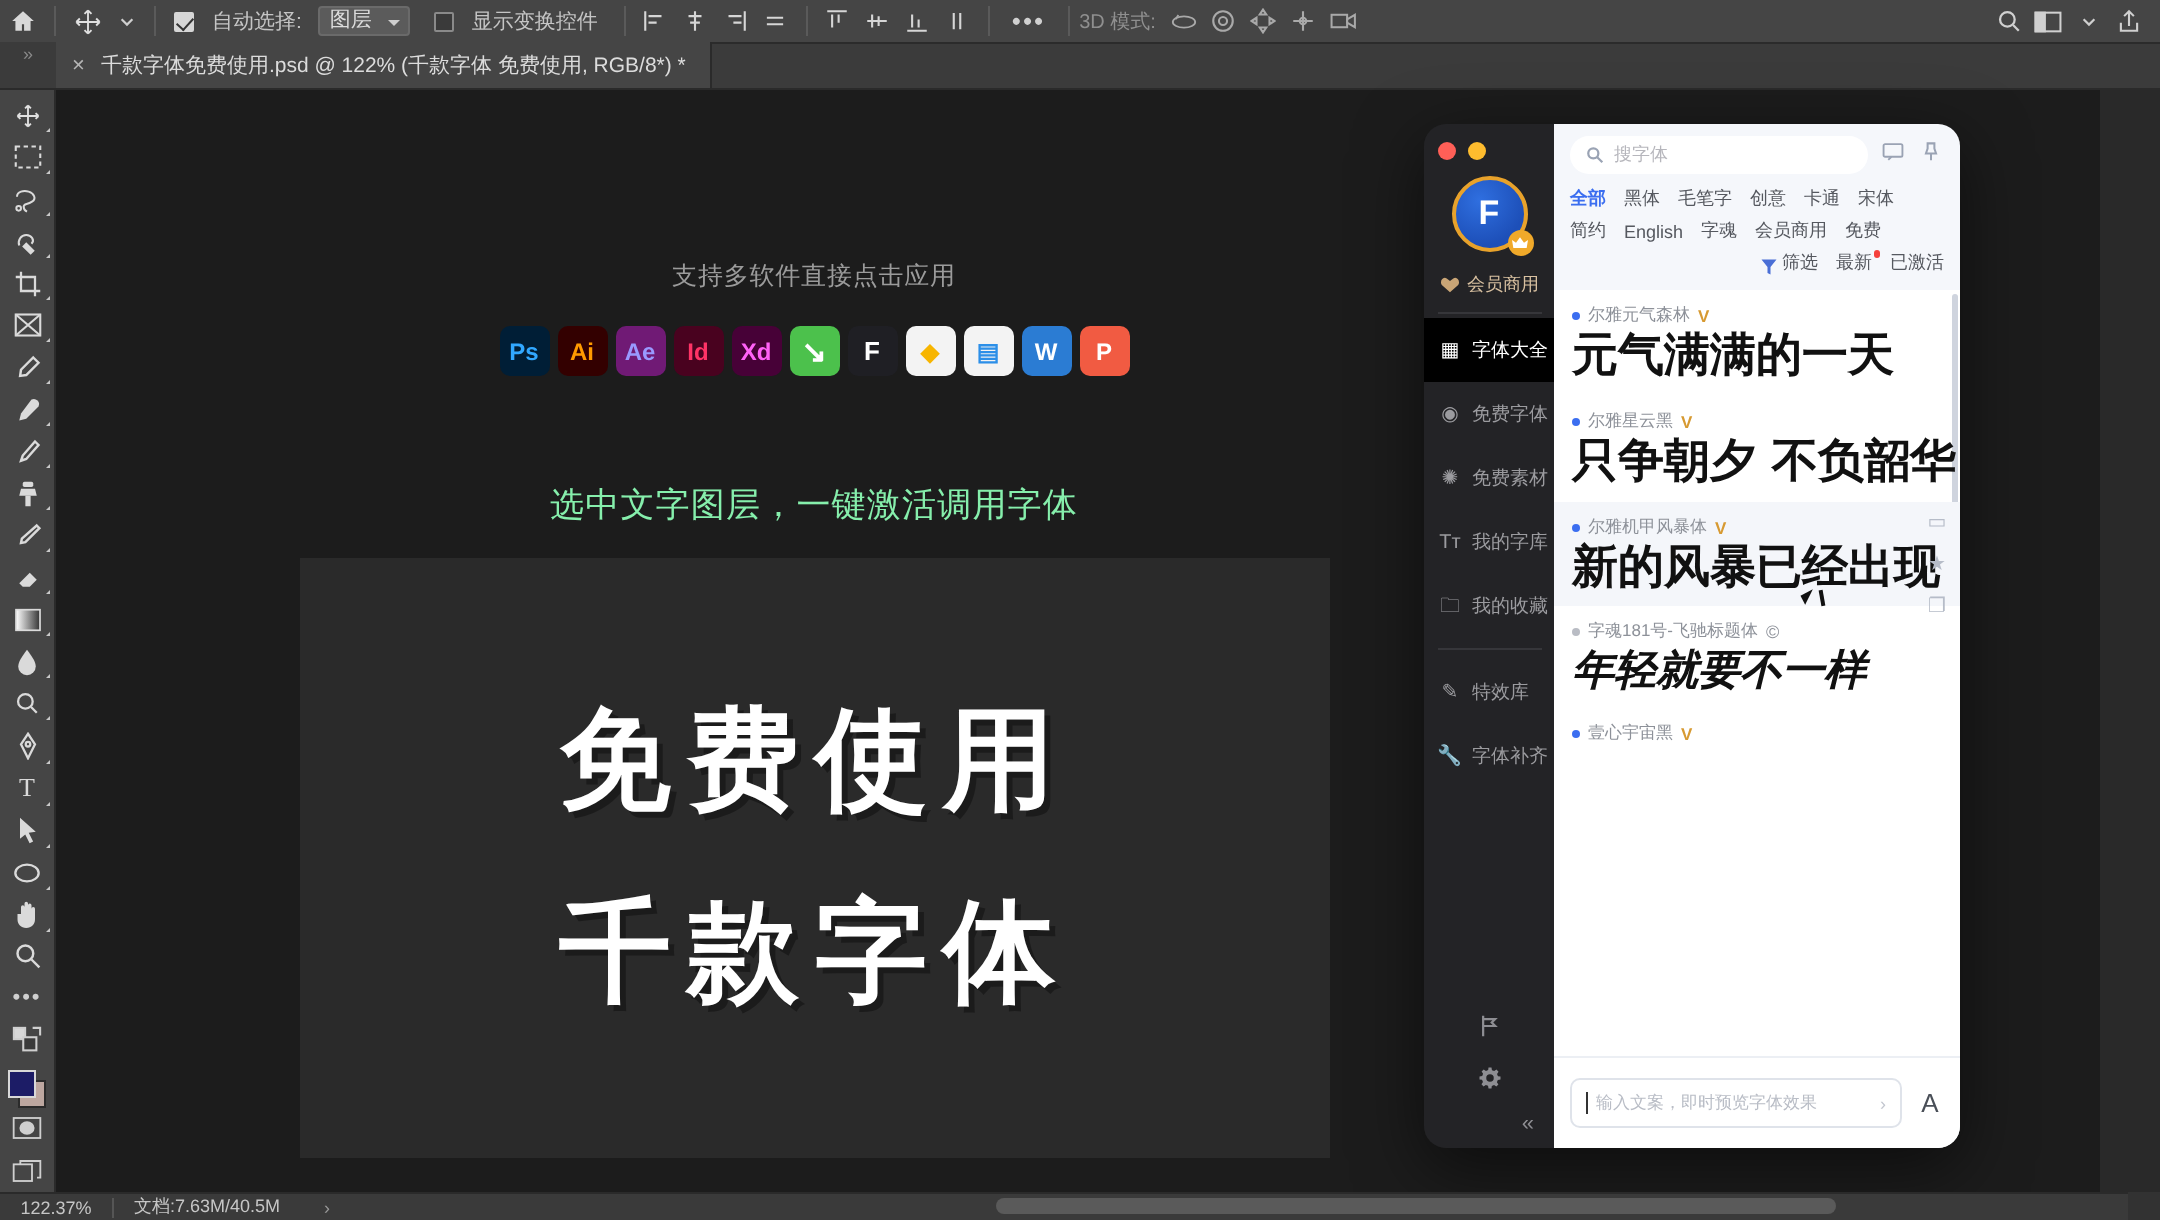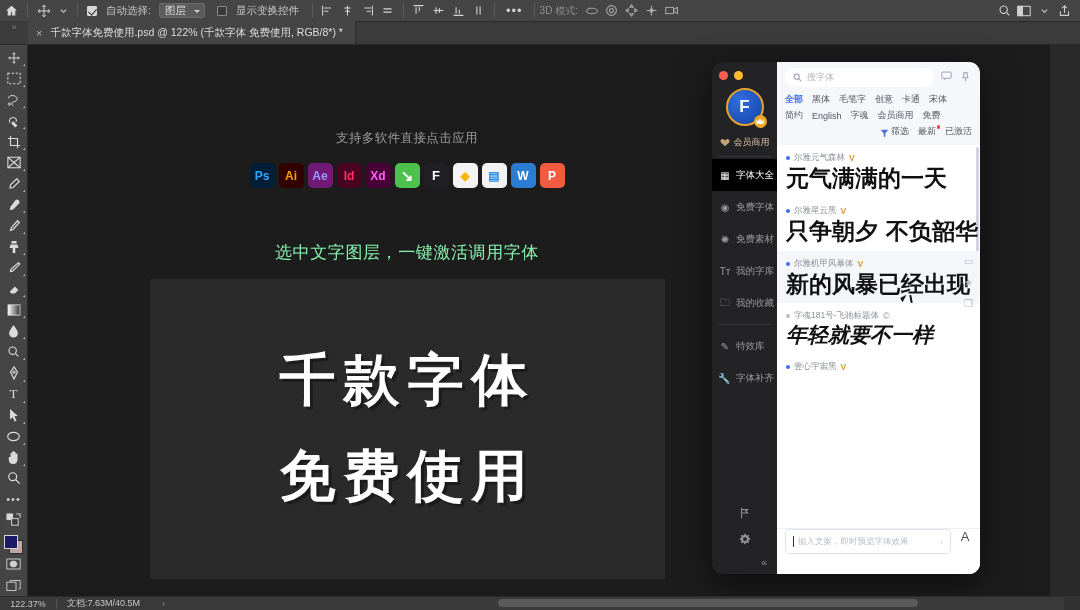--- a/index.html
+++ b/index.html
@@ -186,21 +186,21 @@
     border-left:7px solid #111; border-bottom:5px solid transparent; border-top:0;
     transform: rotate(-28deg); z-index:6;
   }
   .cursor::after { content:""; position:absolute; left:1px; top:2px; width:2px; height:8px;
     background:#111; transform:rotate(18deg); }
 
   .fp-scrollbar { position:absolute; right:1px; top:2px; width:3px; height:118px; border-radius:2px; background:#cfd4de; }
 
   .fp-input-row {
     height:46px; background:#fff; border-top:1px solid #eceff4;
-    display:flex; padding:0 8px; gap:7px;
+    display:flex; align-items:center; padding:0 8px; gap:7px;
   }
   .fp-input {
     flex:1; height:25px; border:1px solid #dfe3ea; border-radius:5px;
     display:flex; align-items:center; padding:0 7px; gap:4px; background:#fff;
   }
   .fp-caret { width:1px; height:11px; background:#333; }
   .fp-input .ph2 { color:#b9bdc6; font-size:8.5px; flex:1; }
   .fp-input .chev { color:#c2c6cf; font-size:9px; }
   .fp-A { color:#4a4f58; font-size:13px; font-weight:normal; width:14px; text-align:center; }
 </style>
@@ -524,22 +524,22 @@
             <div class="app-ico" style="background: rgb(71, 1, 55); color: rgb(255, 97, 246);">Xd</div>
             <div class="app-ico" style="background: rgb(76, 193, 76); color: rgb(255, 255, 255); font-size: 15px;">↘</div>
             <div class="app-ico" style="background: rgb(31, 31, 36); color: rgb(255, 255, 255); font-weight: 900; font-size: 13px;">F</div>
             <div class="app-ico" style="background: rgb(243, 243, 243); color: rgb(247, 181, 0);">◆</div>
             <div class="app-ico" style="background: rgb(243, 243, 243); color: rgb(44, 143, 232);">▤</div>
             <div class="app-ico" style="background: rgb(43, 124, 211); color: rgb(255, 255, 255);">W</div>
             <div class="app-ico" style="background: rgb(241, 91, 66); color: rgb(255, 255, 255);">P</div>
           </div>
         <div class="hdr-mid">选中文字图层，一键激活调用字体</div>
         <div class="big-card">
+          <div class="big-line">免费使用</div>
           <div class="big-line">千款字体</div>
-          <div class="big-line">免费使用</div>
         </div>
       </div>
     </div>
   </div>
 
   <div class="fpanel">
     <div class="fp-side">
       <div class="traffic">
         <span class="tl" style="background:#ff5f57"></span>
         <span class="tl" style="background:#febc2e"></span>

